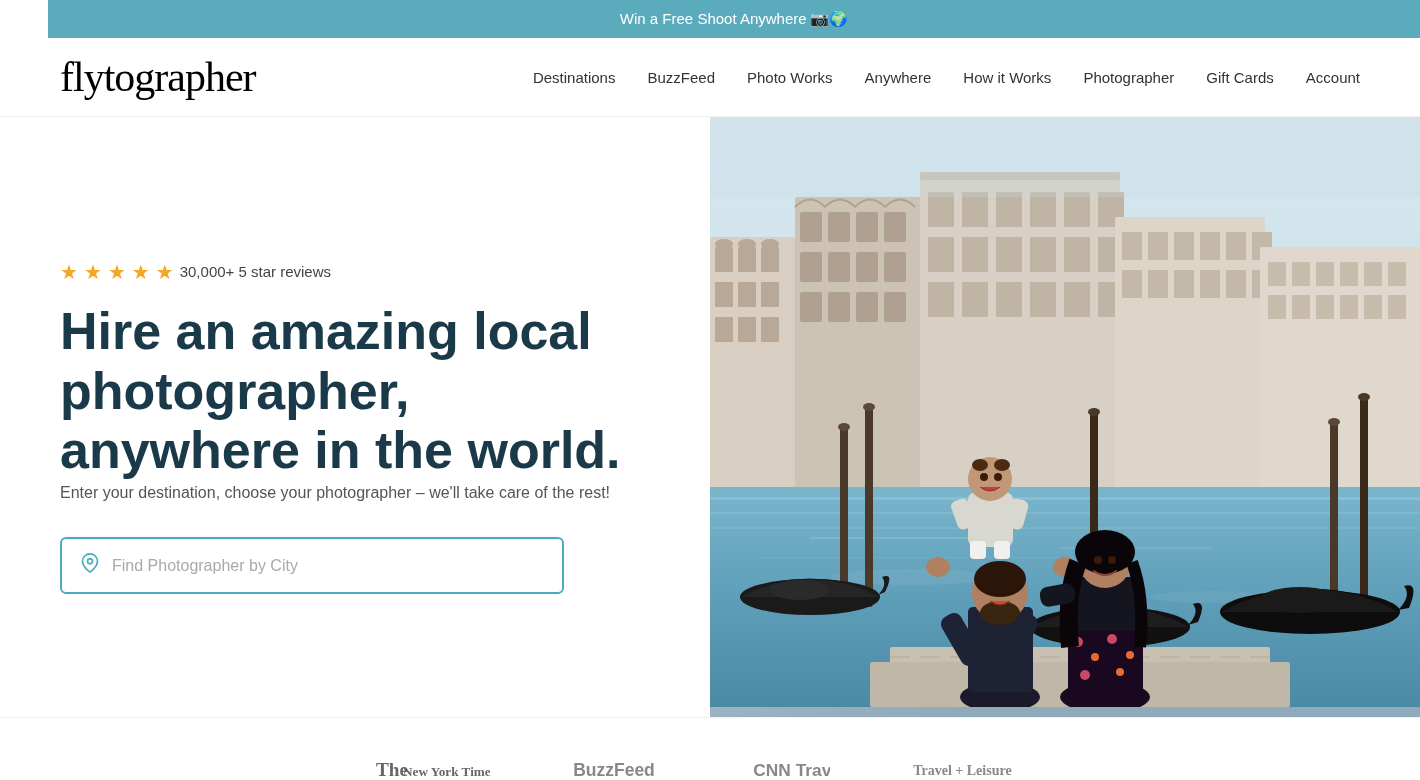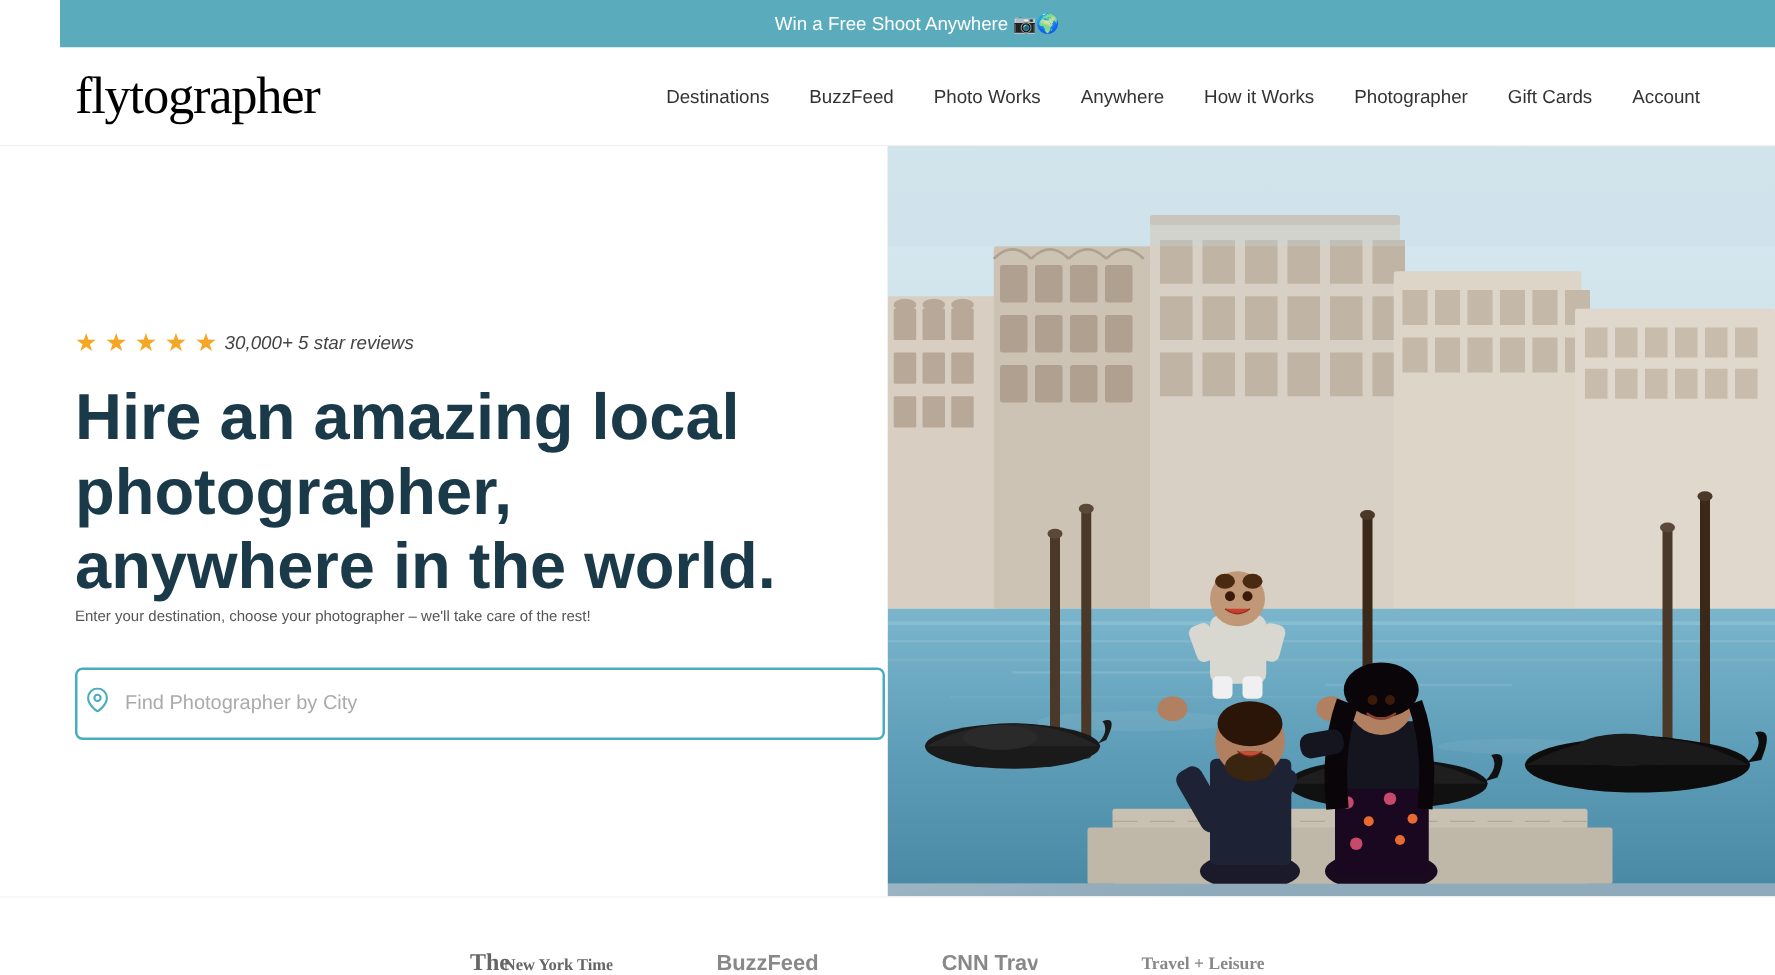--- a/index.html
+++ b/index.html
@@ -75,44 +75,43 @@
 
     .star {
       color: #f5a623;
       font-size: 20px;
     }
 
     .reviews-text {
       font-size: 15px;
       color: #444;
       font-weight: 500;
-      font-style: italic;
     }
 
     .hero-title {
       font-size: 52px;
       font-weight: 700;
       color: #1a3a4a;
       line-height: 1.15;
     }
 
     .hero-subtitle {
-      font-size: 12px;
+      font-size: 16px;
       color: #555;
       margin-bottom: 32px;
       line-height: 1.5;
     }
 
     .search-box {
       display: flex;
       align-items: center;
       border: 2px solid #4aacbc;
       border-radius: 6px;
-      padding: 14px 6px;
-      width: 648px;
+      padding: 14px 18px;
+      width: 504px;
       background: #fff;
       cursor: text;
     }
 
     .search-icon {
       color: #4aacbc;
       font-size: 20px;
       margin-right: 12px;
       flex-shrink: 0;
     }

